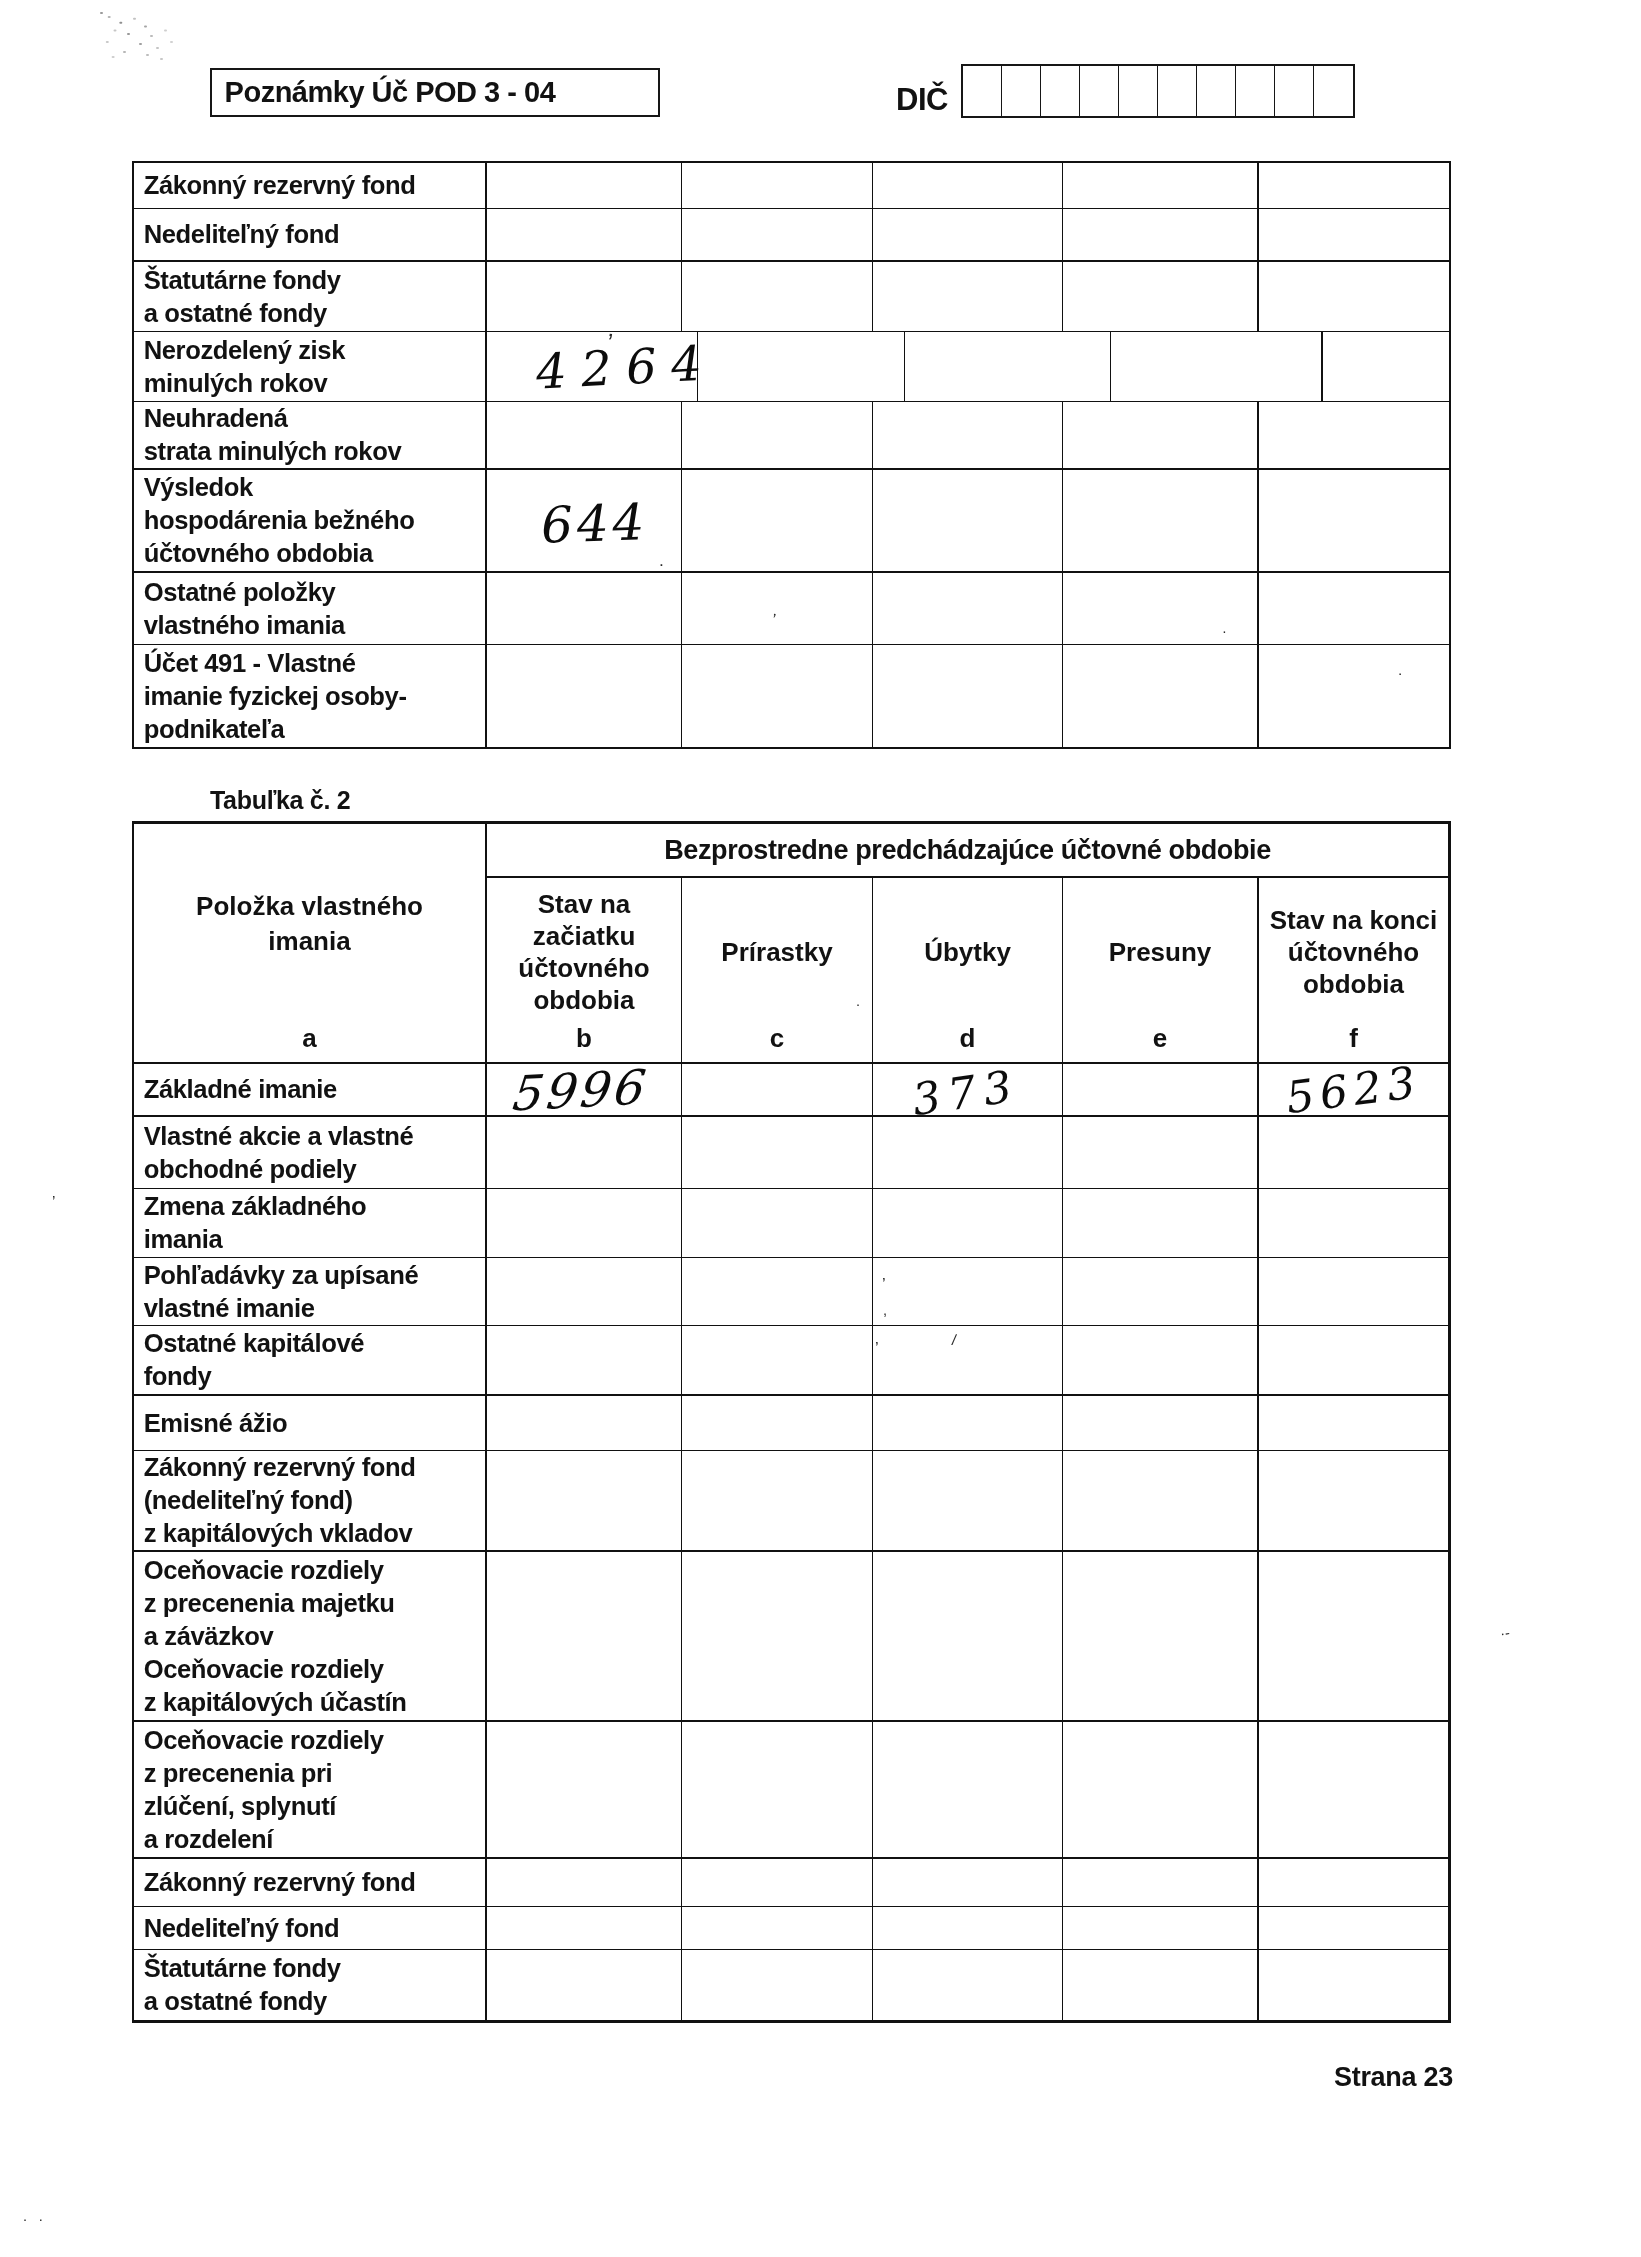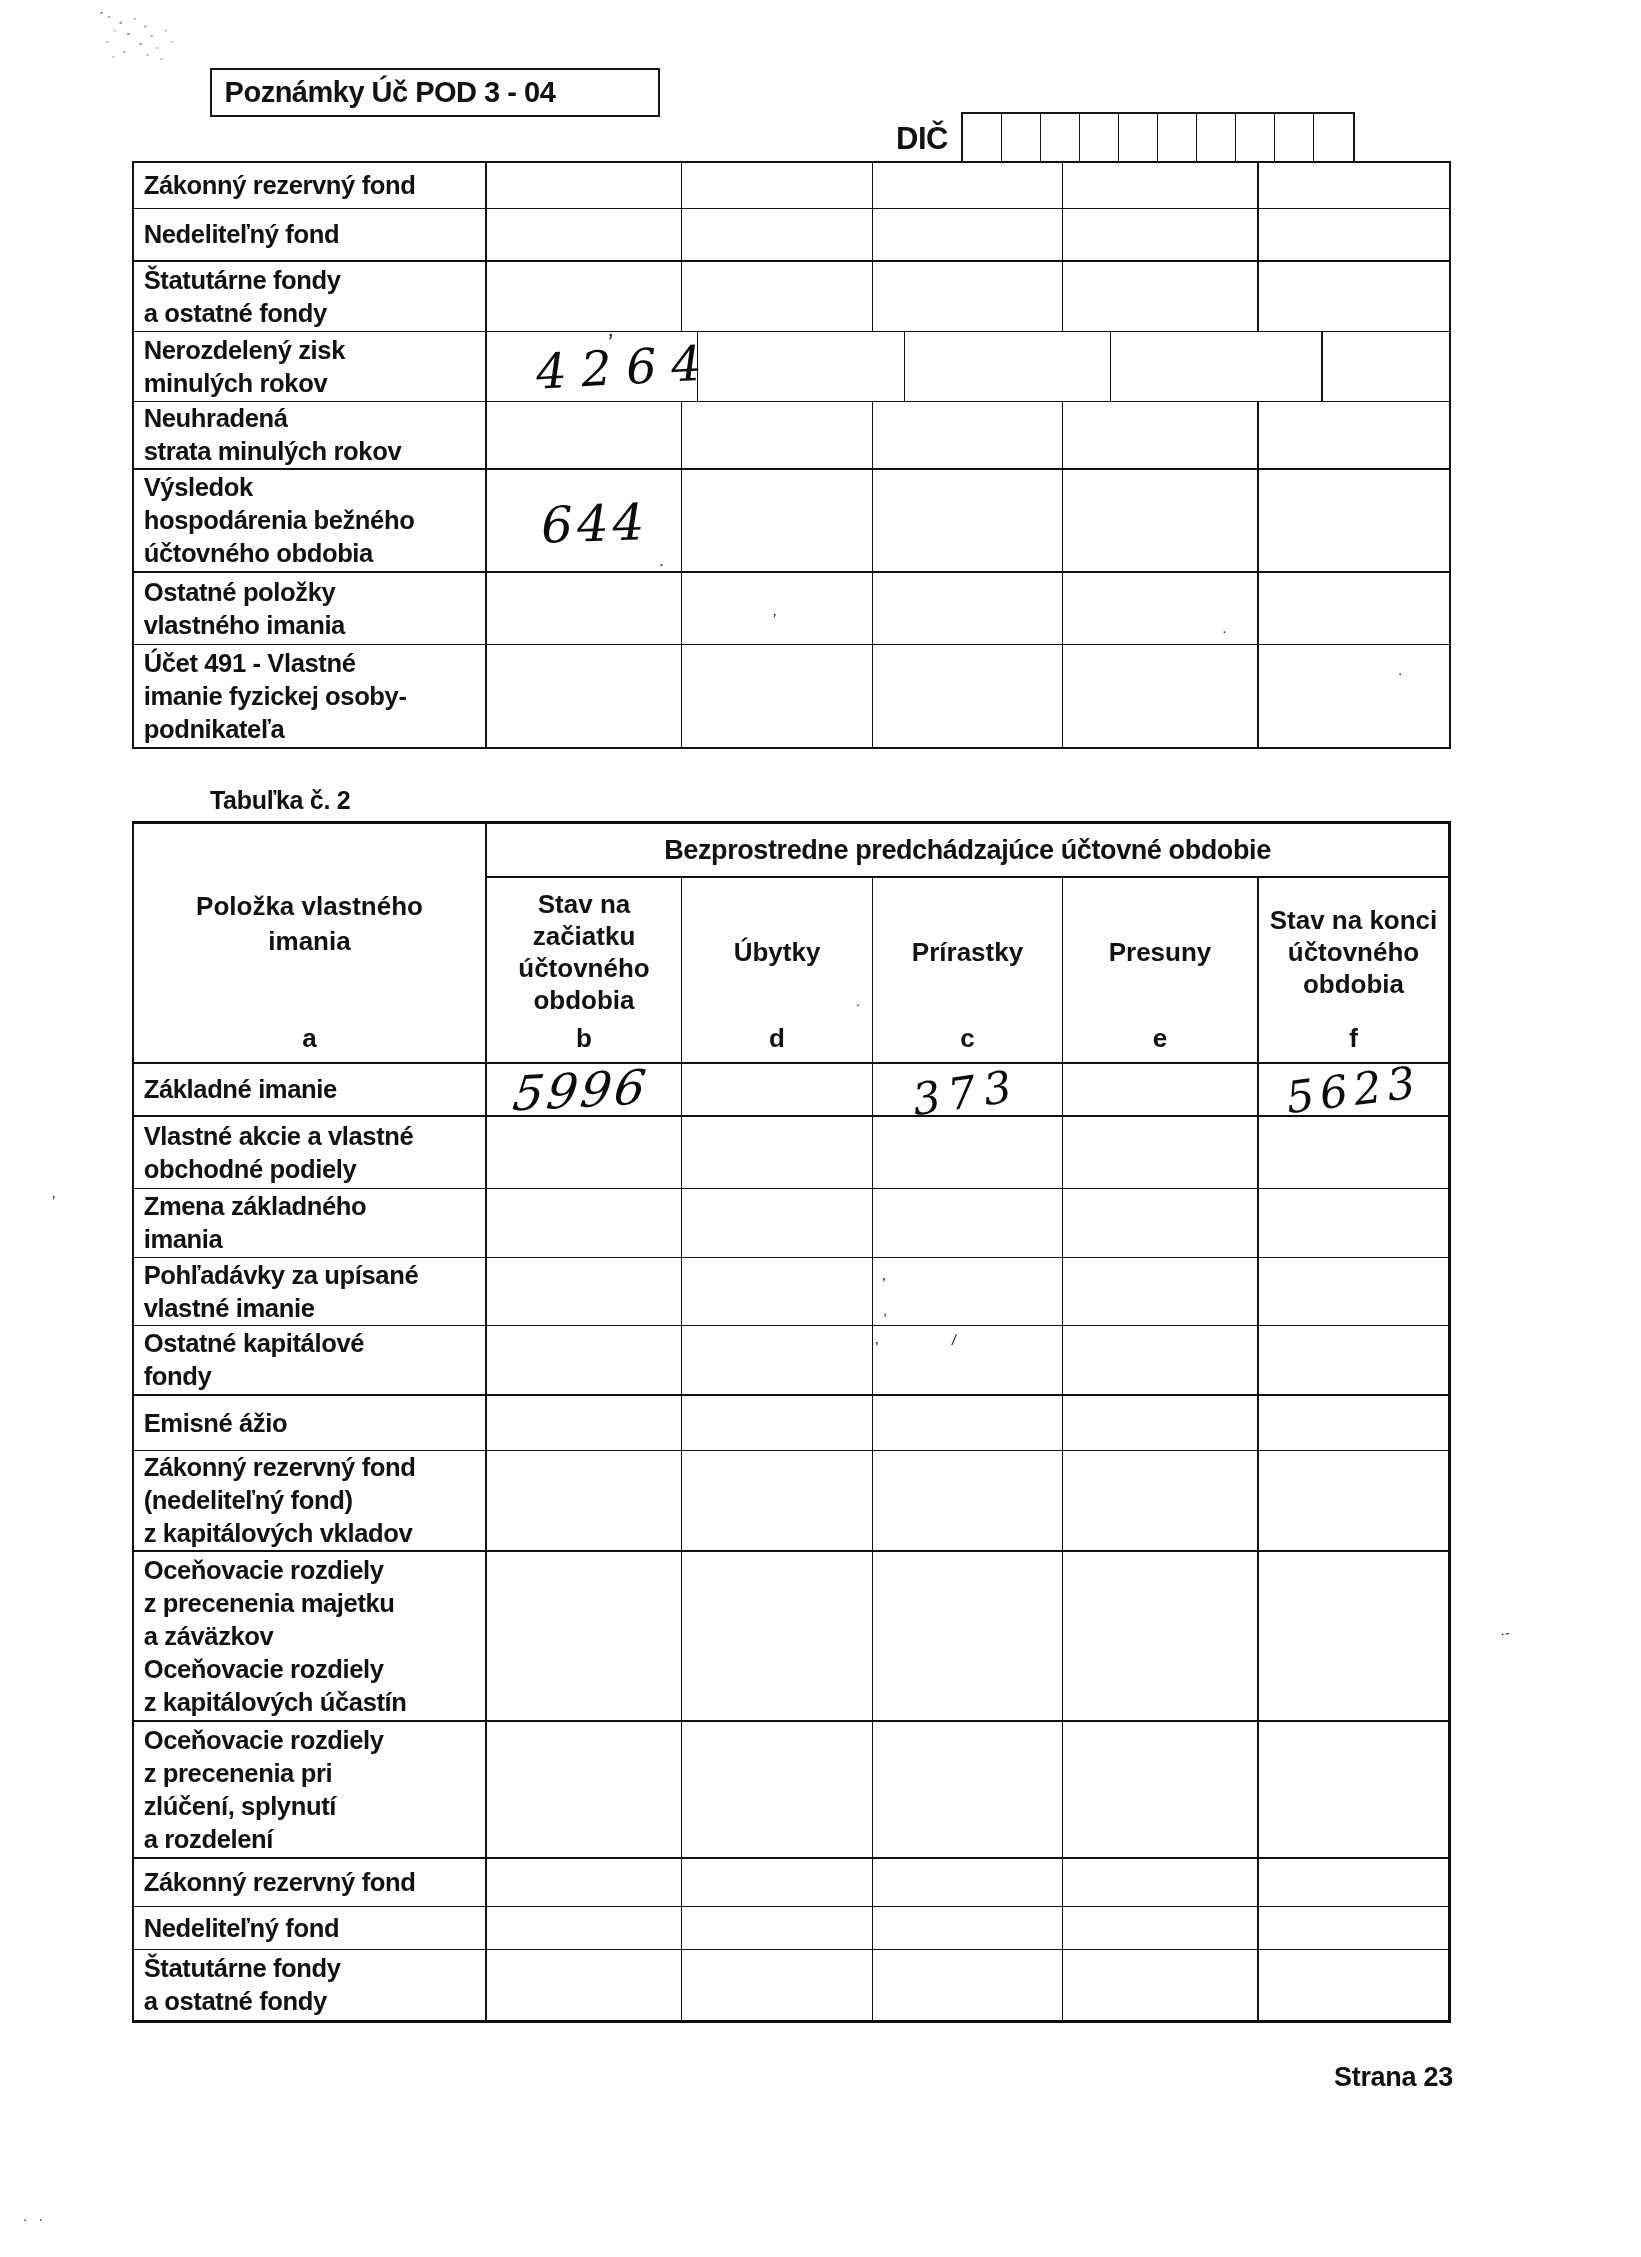--- a/index.html
+++ b/index.html
@@ -3,21 +3,21 @@
 <meta charset="utf-8">
 <style>
   html,body{margin:0;padding:0;background:#e8e8e8;}
   .page{position:relative;width:1641px;height:2257px;background:#ffffff;
         font-family:"Liberation Sans",sans-serif;color:#121212;overflow:hidden;}
 
   
   .title-box{position:absolute;left:210px;top:68px;width:450px;height:49px;
              border:2.9px solid #161616;box-sizing:border-box;display:flex;align-items:center;
              padding-left:12.6px;font-weight:bold;font-size:29px;letter-spacing:-0.5px;}
-  .dic-wrap{position:absolute;left:896px;top:64px;display:flex;align-items:center;margin-top:48px;}
+  .dic-wrap{position:absolute;left:896px;top:64px;display:flex;align-items:flex-end;}
   .dic-label{font-weight:bold;font-size:31px;margin-right:13.5px;letter-spacing:-0.5px;}
   .dic-grid{display:flex;border:2.9px solid #161616;height:54px;box-sizing:border-box;background:#fff;}
   .dic-cell{width:39px;border-right:1.9px solid #161616;box-sizing:border-box;}
   .dic-cell:last-child{border-right:none;}
 
   
   .tbl{position:absolute;left:132px;width:1319px;border:2.9px solid #111;box-sizing:border-box;background:#fff;}
   #table2{border-width:3.9px 3.9px 3.9px 2.9px;}
   .trow{display:grid;grid-template-columns:353px 195px 191px 190px 196px 1fr;
         border-bottom:1.9px solid #111;box-sizing:border-box;}
@@ -185,26 +185,26 @@
         <div class="hspan">Bezprostredne predchádzajúce účtovné obdobie</div>
         <div class="hsub">
           <div class="hcell">
             <div class="ttl">Stav na
 začiatku
 účtovného
 obdobia</div>
             <div class="ltr">b</div>
           </div>
           <div class="hcell">
+            <div class="ttl">Prírastky</div>
+            <div class="ltr">c</div>
+          </div>
+          <div class="hcell">
             <div class="ttl">Úbytky</div>
             <div class="ltr">d</div>
-          </div>
-          <div class="hcell">
-            <div class="ttl">Prírastky</div>
-            <div class="ltr">c</div>
           </div>
           <div class="hcell">
             <div class="ttl">Presuny</div>
             <div class="ltr">e</div>
           </div>
           <div class="hcell">
             <div class="ttl">Stav na konci
 účtovného
 obdobia</div>
             <div class="ltr">f</div>

